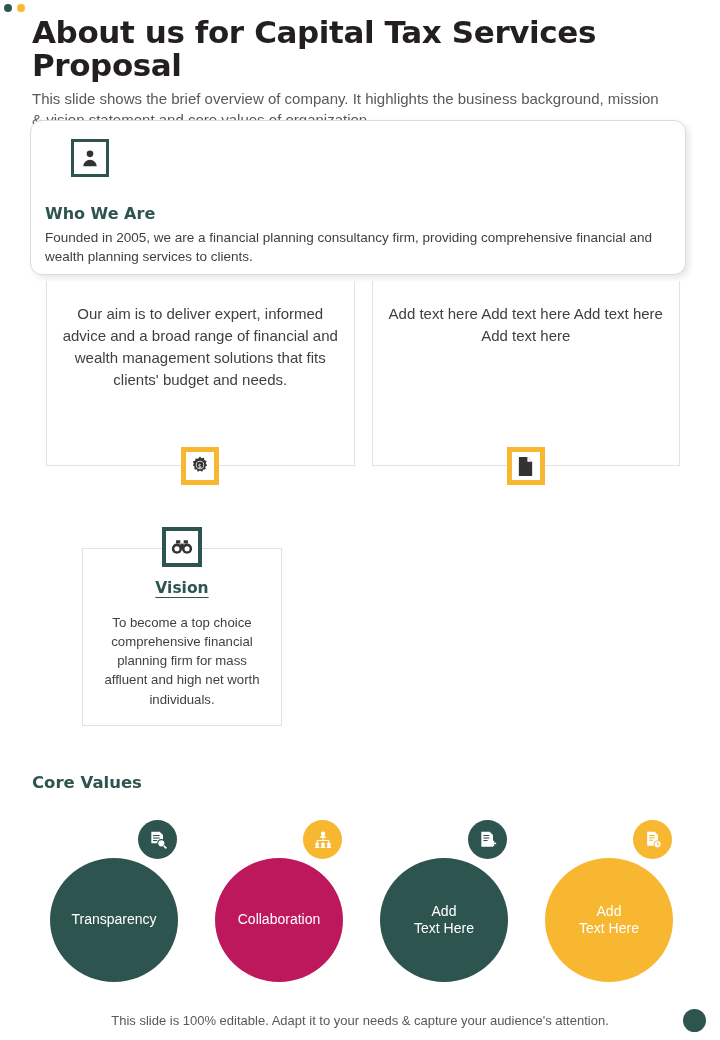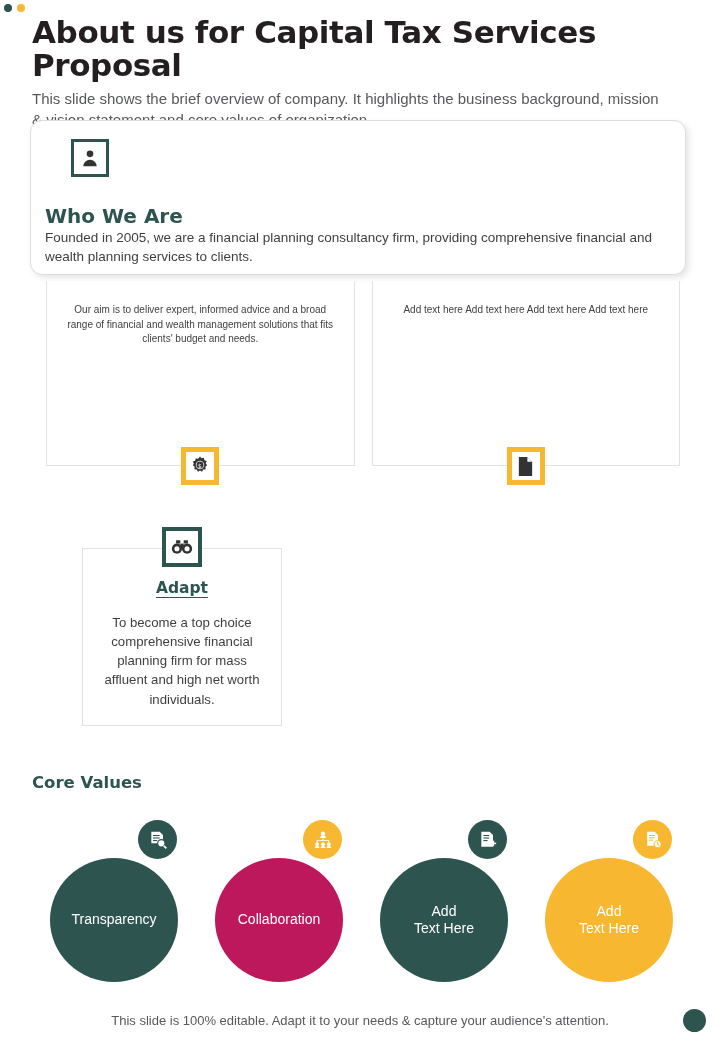--- a/index.html
+++ b/index.html
@@ -80,21 +80,21 @@
   }
   .who-icon-box {
     position: absolute;
     top: 18px;
     left: 40px;
   }
   .who-heading {
     position: absolute;
     top: 83px;
     left: 14px;
-    font-size: 20px;
+    font-size: 16px;
     font-weight: bold;
     color: #2e5450;
     font-family: "DejaVu Sans", sans-serif;
   }
   .who-body {
     position: absolute;
     top: 107px;
     left: 14px;
     right: 3px;
     font-size: 13.5px;
@@ -115,21 +115,21 @@
   .col-card {
     position: relative;
     flex: 1 1 0;
     box-sizing: border-box;
     border: 1px solid #e2e2e2;
     border-top: none;
     background: #ffffff;
     padding: 22px 14px 0 14px;
   }
   .col-text {
-    font-size: 10px;
+    font-size: 15px;
     line-height: 1.46;
     color: #3f3f3f;
     text-align: center;
   }
   .col-icon-box {
     position: absolute;
     bottom: -20px;
     left: 50%;
     transform: translateX(-50%);
     width: 38px;
@@ -323,21 +323,21 @@
     <div class="vm-icon-box">
       <svg width="22" height="16" viewBox="0 0 26 18" aria-hidden="true">
         <path fill="#333" d="M6 1h5v4H6zM15 1h5v4h-5z"></path>
         <circle cx="7" cy="11" r="6" fill="#333"></circle>
         <circle cx="19" cy="11" r="6" fill="#333"></circle>
         <circle cx="7" cy="11" r="3" fill="#fff"></circle>
         <circle cx="19" cy="11" r="3" fill="#fff"></circle>
         <rect x="11" y="5" width="4" height="7" fill="#333"></rect>
       </svg>
     </div>
-    <div class="vm-title">Adapt </div>
+    <div class="vm-title">Vision </div>
     <div class="vm-text">To become a top choice comprehensive financial planning firm for mass affluent and high net worth individuals.</div>
   </div>
 
 
 </div>
 
 <div class="core-heading">Core Values</div>
 
 <div class="cv-row">
 

